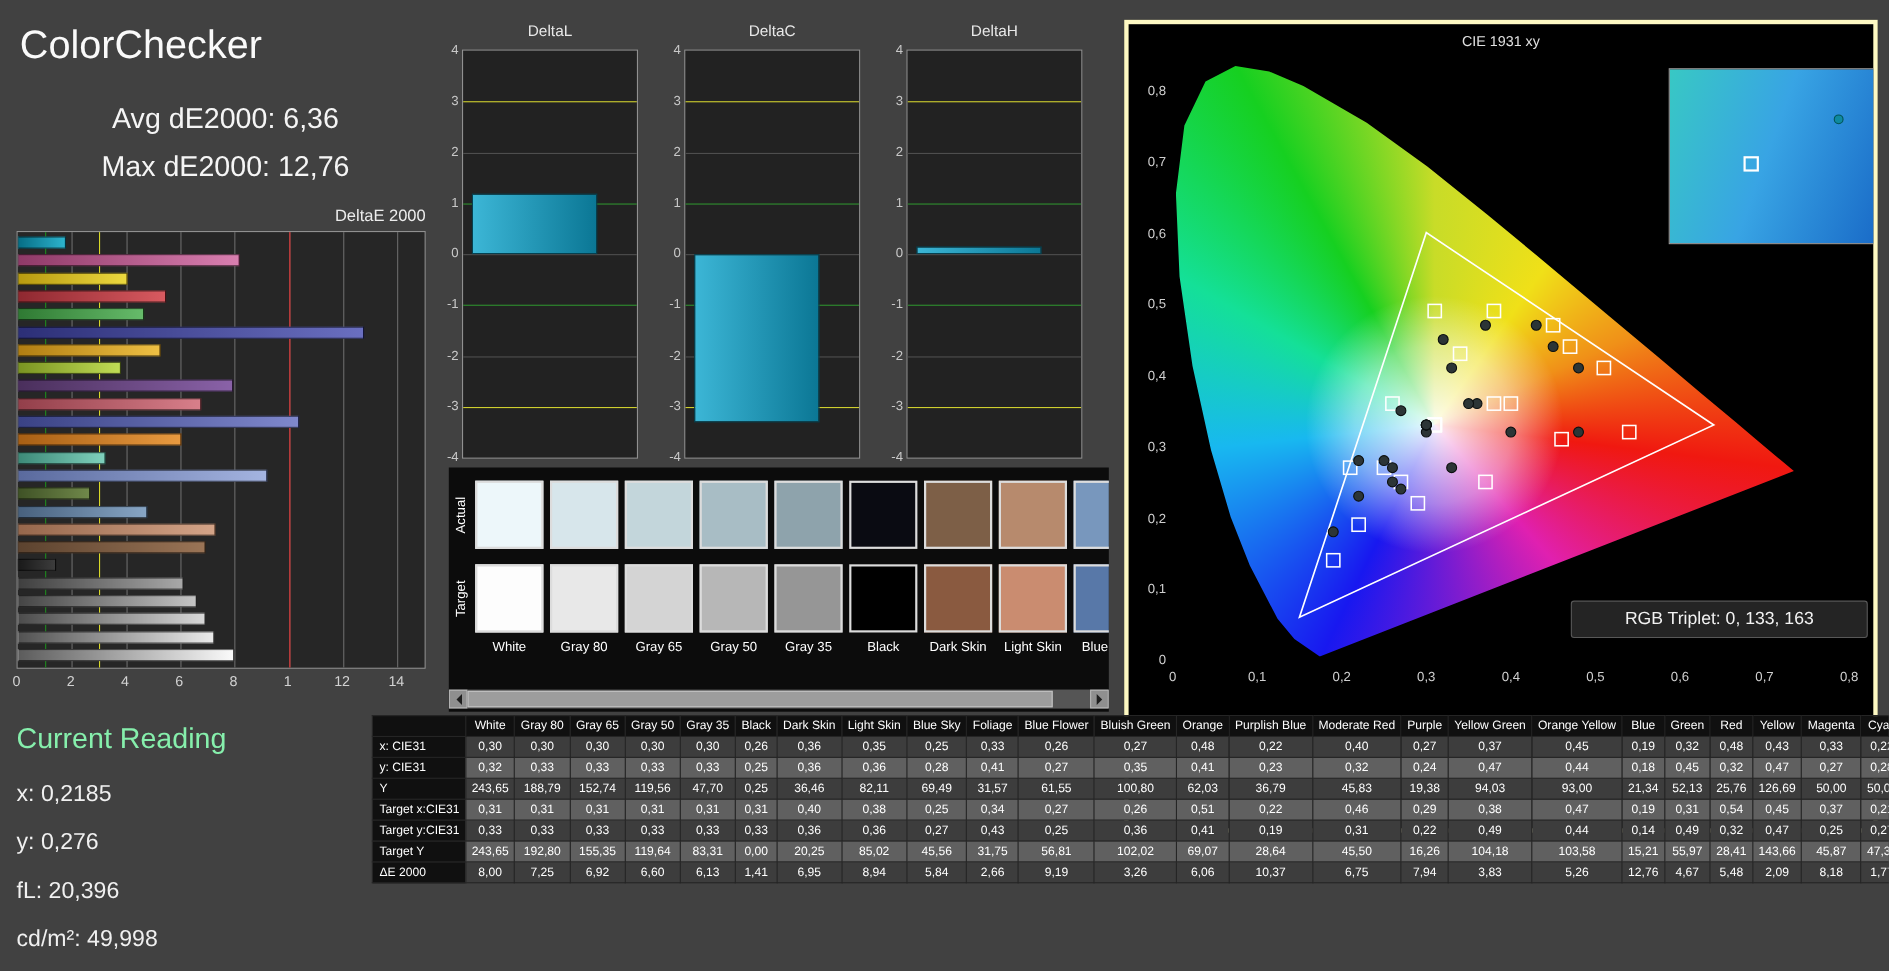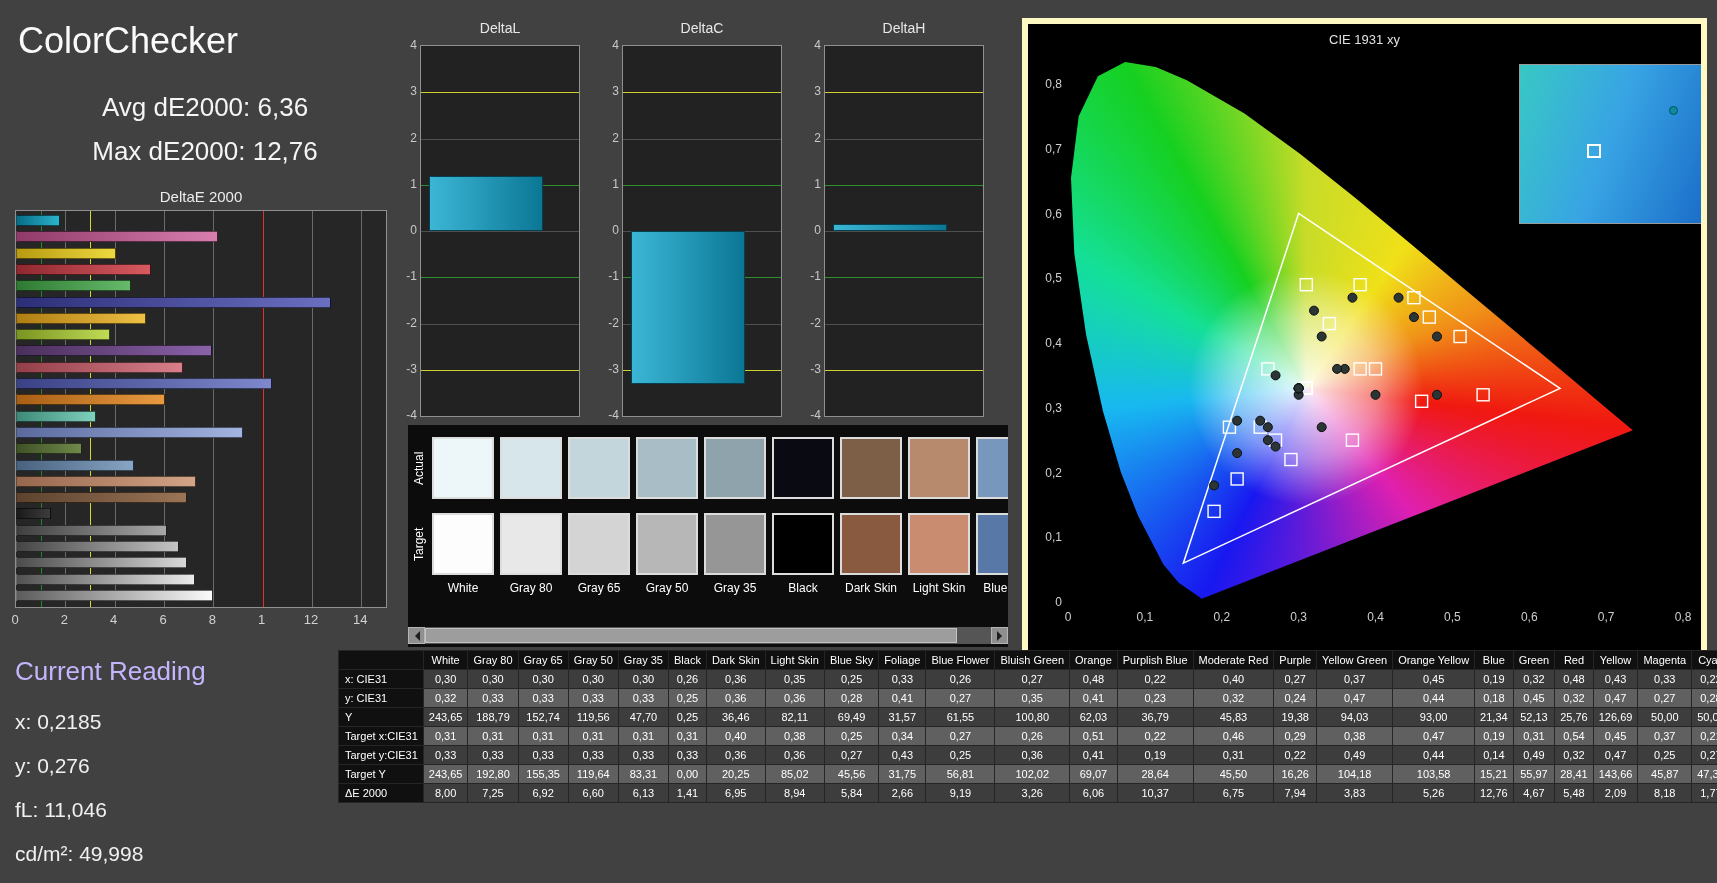--- a/index.html
+++ b/index.html
@@ -6,21 +6,21 @@
   html,body{width:1717px;height:883px}
   body{background:#414141;font-family:"Liberation Sans",sans-serif;color:#f0f0f0;position:relative;overflow:hidden}
 
   
   #title{position:absolute;left:18px;top:20px;font-size:36px;color:#fafafa}
   #avg,#max{position:absolute;left:20px;width:370px;text-align:center;font-size:26px;color:#f5f5f5}
   #avg{top:92px} #max{top:136px}
 
   
   #de-chart{position:absolute;left:15px;top:188px;width:372px;height:452px}
-  .chart-title{position:absolute;top:0;left:0;width:100%;text-align:center;font-size:15px;color:#ececec}
+  .chart-title{position:absolute;top:0;left:0;width:100%;text-align:right;font-size:15px;color:#ececec}
   #de-plot{position:absolute;left:0;top:22px;width:372px;height:398px;background:#262626;border:1px solid #909090;overflow:hidden}
   #de-axis{position:absolute;left:0;top:424px;width:372px;height:18px}
   .vline{position:absolute;top:0;height:100%;width:1px}
   .de-bar{position:absolute;left:0;height:11px;border:1px solid rgba(0,0,0,.55)}
   .de-tick{position:absolute;top:0;width:26px;margin-left:-13px;text-align:center;font-size:13px;color:#d2d2d2}
 
   
   .mini{position:absolute;top:18px;width:187px;height:422px}
   #mini-l{left:398px} #mini-c{left:600px} #mini-h{left:802px}
   .mini-title{position:absolute;left:22px;top:2px;width:160px;text-align:center;font-size:14px;color:#e8e8e8}
@@ -39,42 +39,42 @@
   .sw-label{position:absolute;top:156px;width:68px;text-align:center;font-size:12px;color:#fff;white-space:nowrap;overflow:hidden}
   #swatch-scrollbar{position:absolute;left:0;bottom:3px;width:600px;height:17px;background:#4a4a4a}
   .sb-arrow{position:absolute;top:0;width:17px;height:17px;background:#8f8f8f;display:flex;align-items:center;justify-content:center;border:1px solid #b5b5b5}
   .sb-left{left:0}.sb-right{right:0}
   .tri-left{width:0;height:0;border:5px solid transparent;border-right-color:#1e1e1e;margin-left:-4px}
   .tri-right{width:0;height:0;border:5px solid transparent;border-left-color:#1e1e1e;margin-right:-4px}
   .sb-track{position:absolute;left:17px;right:17px;top:0;height:17px;background:#555}
   .sb-thumb{position:absolute;left:0;top:1px;height:15px;width:94%;background:#9d9d9d;border:1px solid #c2c2c2}
 
   
-  #cie-panel{position:absolute;left:1022px;top:18px;width:685px;height:739px;background:#000;border:6px solid #fef9c3;overflow:hidden}
+  #cie-panel{position:absolute;left:1022px;top:18px;width:685px;height:739px;background:#000;border:4px solid #fef9c3;overflow:hidden}
   #cie-title{position:absolute;top:8px;left:0;width:100%;text-align:center;font-size:13px;color:#e0e0e0}
   #horseshoe-fill,#horseshoe-white{position:absolute;left:0;top:0;width:685px;height:632px;
     clip-path:polygon(173.8px 574.8px,150.7px 558.8px,135.4px 540.6px,110.2px 492.1px,92.8px 448px,74.9px 387px,58.1px 310.8px,46.3px 229.4px,43px 154px,50.7px 92.2px,69.9px 52.2px,97.1px 38.1px,127.8px 43px,158.9px 56.2px,216.5px 89.6px,271.9px 129.7px,326.8px 173.6px,381.4px 218.8px,434px 262.9px,482.2px 303.3px,522px 336.8px,551.8px 361.7px,571.6px 378.4px,588.9px 392.9px,604.8px 406.2px)}
   #horseshoe-fill{background:conic-gradient(from 0deg at 40.6% 57.6%,
     #c8dc28 0deg,#f0e018 35deg,#f09018 66deg,#f01810 97deg,#e020b0 139deg,
     #1818f0 206deg,#18b8f0 264deg,#14e098 300deg,#16d020 331deg,#c8dc28 360deg)}
   #horseshoe-white{background:radial-gradient(circle 150px at 278px 364px,
     rgba(255,255,255,.92) 0%,rgba(255,255,255,.45) 48%,rgba(255,255,255,0) 78%)}
   #cie-svg{position:absolute;left:0;top:0;width:685px;height:632px}
   #cie-ticks-x,#cie-ticks-y{position:absolute;left:0;top:0;width:685px;height:632px;pointer-events:none}
   .cie-tx{position:absolute;top:586px;width:34px;margin-left:-17px;text-align:center;font-size:12px;color:#cfcfcf}
   .cie-ty{position:absolute;left:2px;width:32px;text-align:right;font-size:12px;color:#cfcfcf}
   #cie-inset{position:absolute;left:491px;top:40px;width:188px;height:160px;border:1px solid #9a9a9a;
     background:linear-gradient(110deg,#38c8c4 0%,#38a4e4 48%,#1a6cc8 100%)}
   #inset-square{position:absolute;left:36%;top:50%;width:14px;height:14px;border:2px solid #fff}
   #inset-dot{position:absolute;left:80%;top:26%;width:9px;height:9px;border-radius:50%;background:#0e8aa0;border:1px solid #055}
   #rgb-triplet{position:absolute;left:402px;top:524px;width:270px;height:34px;line-height:32px;text-align:center;
     background:#242424;border:1px solid #585858;border-radius:3px;font-size:16px;color:#f2f2f2}
 
   
-  #cr-title{position:absolute;left:15px;top:656px;font-size:26px;color:#c4b5fd}
+  #cr-title{position:absolute;left:15px;top:656px;font-size:26px;color:#86efac}
   .cr-line{position:absolute;left:15px;font-size:21px;color:#f0f0f0}
   #cr-0{top:710px}#cr-1{top:754px}#cr-2{top:798px}#cr-3{top:842px}
 
   
   #table-wrap{position:absolute;left:338px;top:650px}
   #table-wrap table{border-collapse:collapse;font-size:11px;color:#fff;white-space:nowrap}
   #table-wrap th,#table-wrap td{border:1px solid #252525;padding:3px 5px;text-align:center;font-weight:normal}
   #table-wrap thead th{background:#101010}
   #table-wrap .rowlabel{background:#101010;text-align:left;padding-left:6px}
   #table-wrap tr.dark td:not(.rowlabel){background:#3d3d3d}
@@ -331,26 +331,27 @@
         <div class="cie-ty" style="top: 312px;">0,4</div>
         <div class="cie-ty" style="top: 247.25px;">0,5</div>
         <div class="cie-ty" style="top: 182.5px;">0,6</div>
         <div class="cie-ty" style="top: 117.75px;">0,7</div>
         <div class="cie-ty" style="top: 53px;">0,8</div>
       </div>
     <div id="cie-inset">
       <div id="inset-square"></div>
       <div id="inset-dot"></div>
     </div>
+    <div id="rgb-triplet">RGB Triplet: 0, 133, 163</div>
   </div>
 
   <div id="cr-title">Current Reading</div>
   <div class="cr-line" id="cr-0">x: 0,2185</div>
   <div class="cr-line" id="cr-1">y: 0,276</div>
-  <div class="cr-line" id="cr-2">fL: 11,046</div>
+  <div class="cr-line" id="cr-2">fL: 20,396</div>
   <div class="cr-line" id="cr-3">cd/m²: 49,998</div>
 
   <div id="table-wrap">
       <table>
         <thead>
           <tr>
             <th class="rowlabel"></th>
             <th>White</th>
             <th>Gray 80</th>
             <th>Gray 65</th>

